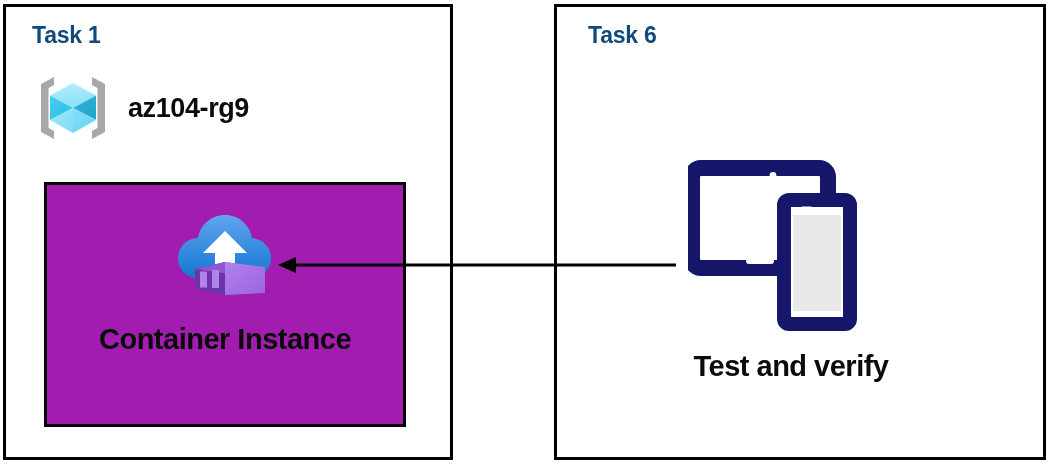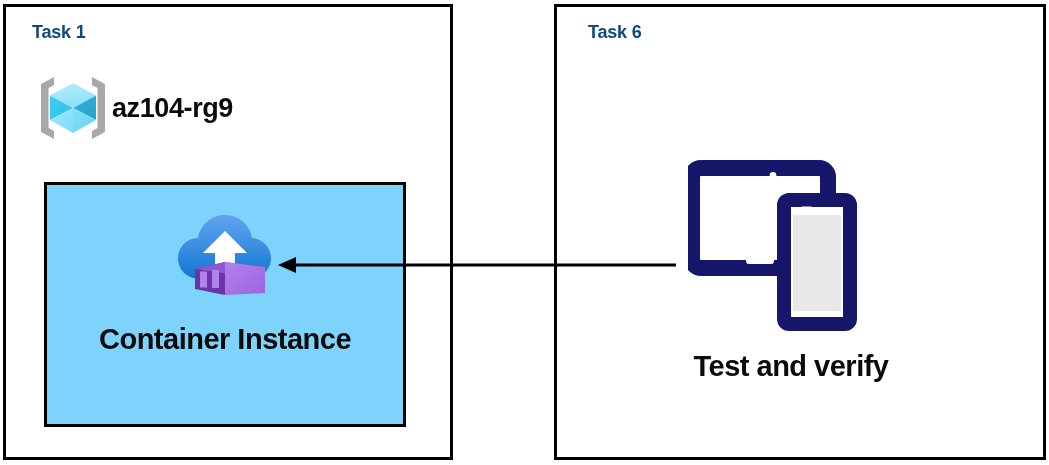--- a/index.html
+++ b/index.html
@@ -38,36 +38,37 @@
   }
   #panel-task2 {
     left: 554px;
     top: 4px;
     width: 492px;
     height: 456px;
   }
 
   .panel-title {
     position: absolute;
-    font-size: 18px;
+    font-size: 23px;
     font-weight: bold;
     color: #10497c;
     letter-spacing: -0.2px;
     white-space: nowrap;
   }
   #panel-task1 .panel-title { left: 26px; top: 15px; }
   #panel-task2 .panel-title { left: 31px; top: 15px; }
 
   
   #resource-group-row {
     position: absolute;
     left: 28px;
     top: 62px;
     display: flex;
     align-items: center;
+    gap: 16px;
   }
   #resource-group-icon {
     width: 78px;
     height: 78px;
     display: block;
   }
   #resource-group-label {
     font-size: 27px;
     font-weight: bold;
     color: #0b0b0b;
@@ -75,21 +76,21 @@
     letter-spacing: -0.4px;
   }
 
   
   #container-instance-card {
     position: absolute;
     left: 38px;
     top: 175px;
     width: 362px;
     height: 245px;
-    background: #7dd3fc;
+    background: #a21caf;
     border: 3px solid #000000;
     box-sizing: border-box;
   }
   #container-instance-icon {
     position: absolute;
     left: 50%;
     transform: translateX(-50%);
     top: 22px;
     width: 104px;
     height: 96px;

